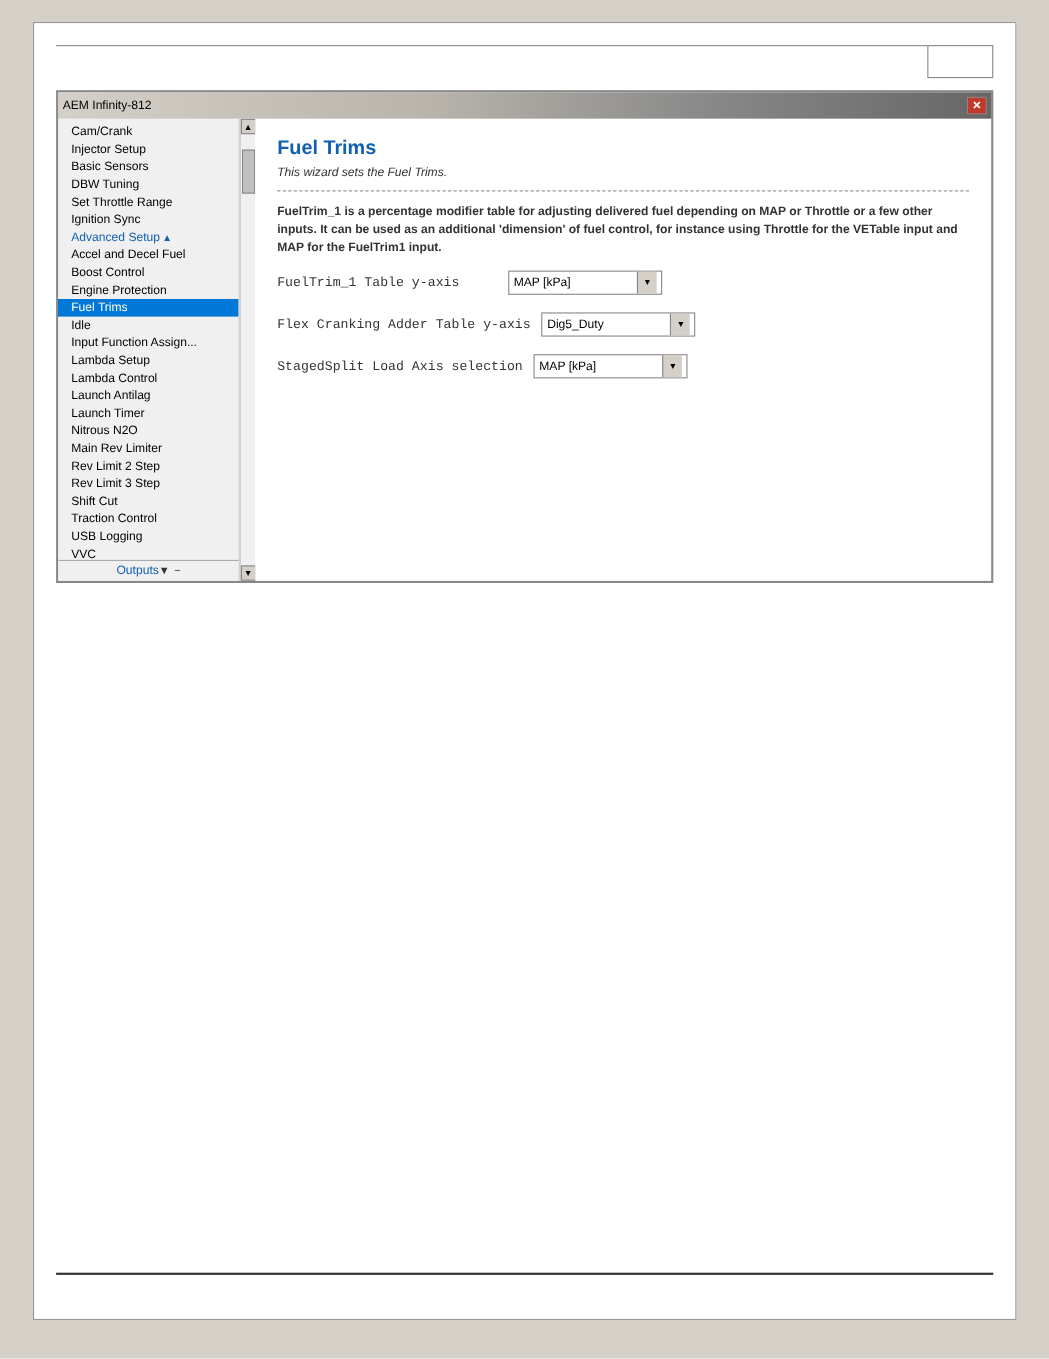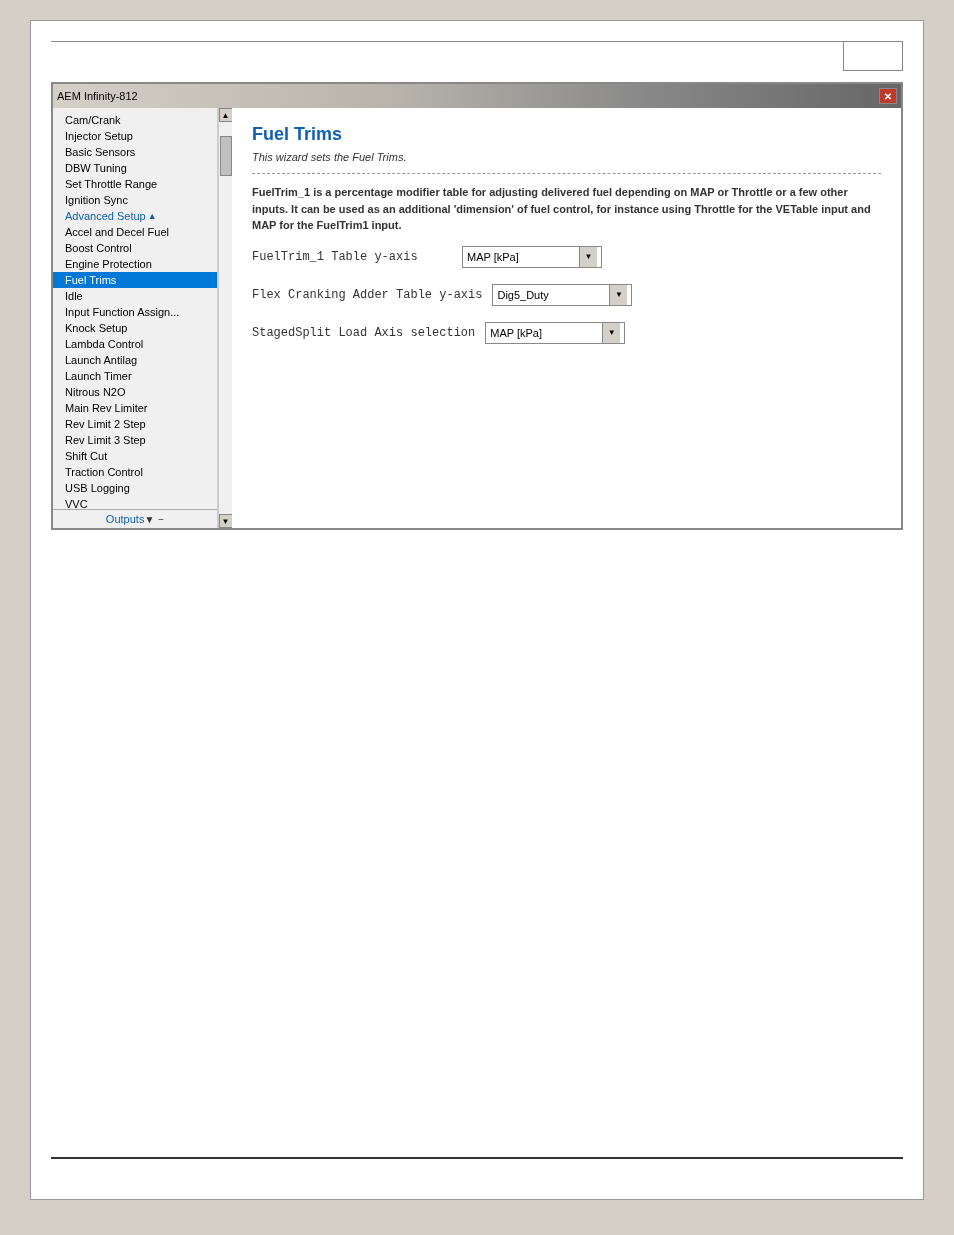--- a/index.html
+++ b/index.html
@@ -295,21 +295,21 @@
               <div class="sidebar-item section-header">
                 <span>Advanced Setup</span>
                 <span class="arrow">▲</span>
               </div>
               <div class="sidebar-item">Accel and Decel Fuel</div>
               <div class="sidebar-item">Boost Control</div>
               <div class="sidebar-item">Engine Protection</div>
               <div class="sidebar-item active">Fuel Trims</div>
               <div class="sidebar-item">Idle</div>
               <div class="sidebar-item">Input Function Assign...</div>
-              <div class="sidebar-item">Knock Setup</div>
+              <div class="sidebar-item">Lambda Setup</div>
               <div class="sidebar-item">Lambda Control</div>
               <div class="sidebar-item">Launch Antilag</div>
               <div class="sidebar-item">Launch Timer</div>
               <div class="sidebar-item">Nitrous N2O</div>
               <div class="sidebar-item">Main Rev Limiter</div>
               <div class="sidebar-item">Rev Limit 2 Step</div>
               <div class="sidebar-item">Rev Limit 3 Step</div>
               <div class="sidebar-item">Shift Cut</div>
               <div class="sidebar-item">Traction Control</div>
               <div class="sidebar-item">USB Logging</div>

